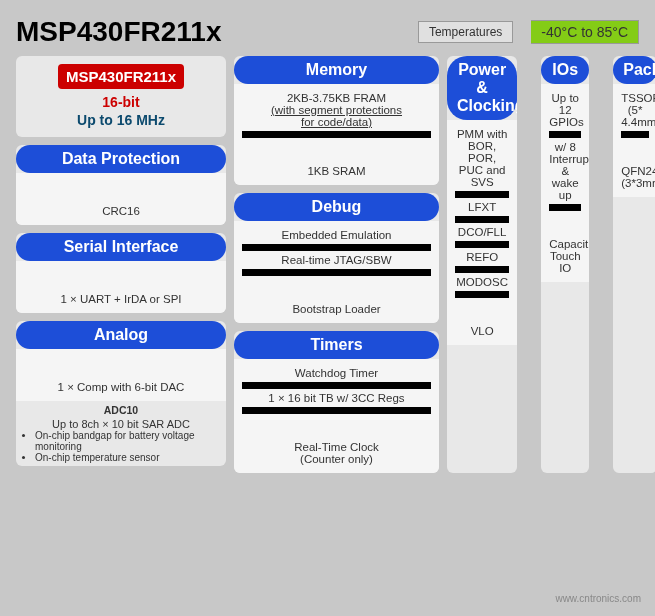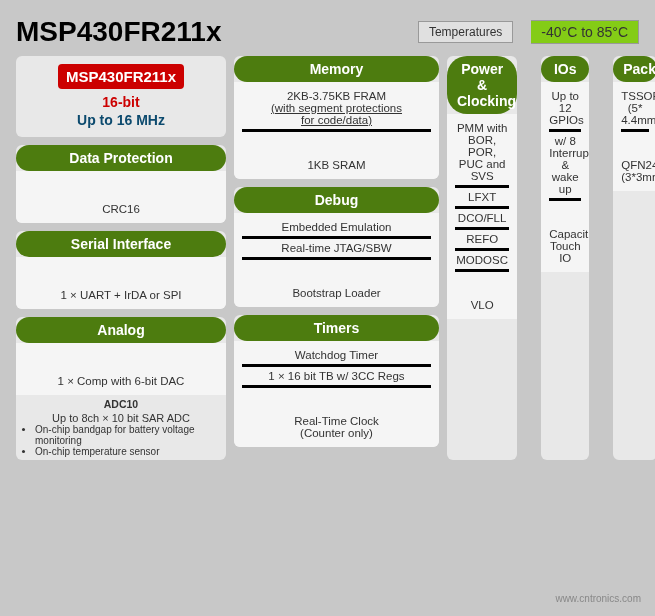--- a/index.html
+++ b/index.html
@@ -95,44 +95,44 @@
       color: #cc0000;
     }
     .chip-freq {
       font-size: 14px;
       font-weight: bold;
       color: #0c4a6e;
     }
 
     
     .section-header {
-      background: #4d7c0f;
+      background: #1d4ed8;
       border-radius: 20px;
       color: #fff;
       font-weight: bold;
-      font-size: 14px;
+      font-size: 16px;
       text-align: center;
       padding: 5px 10px;
     }
     
     .section-box {
       background: #e8e8e8;
       border-radius: 6px;
       overflow: hidden;
     }
     .section-body {
       background: #f5f5f5;
       padding: 5px 8px;
       text-align: center;
       font-size: 11.5px;
       color: #333;
     }
     .section-body .item {
       padding: 3px 0;
-      border-bottom: 3px solid #000000;
+      border-bottom: 7px solid #000000;
     }
     .section-body .item:last-child {
       border-bottom: none;
       margin-top: 24px;
     }
 
     
     .watermark {
       position: absolute;
       bottom: 12px;

